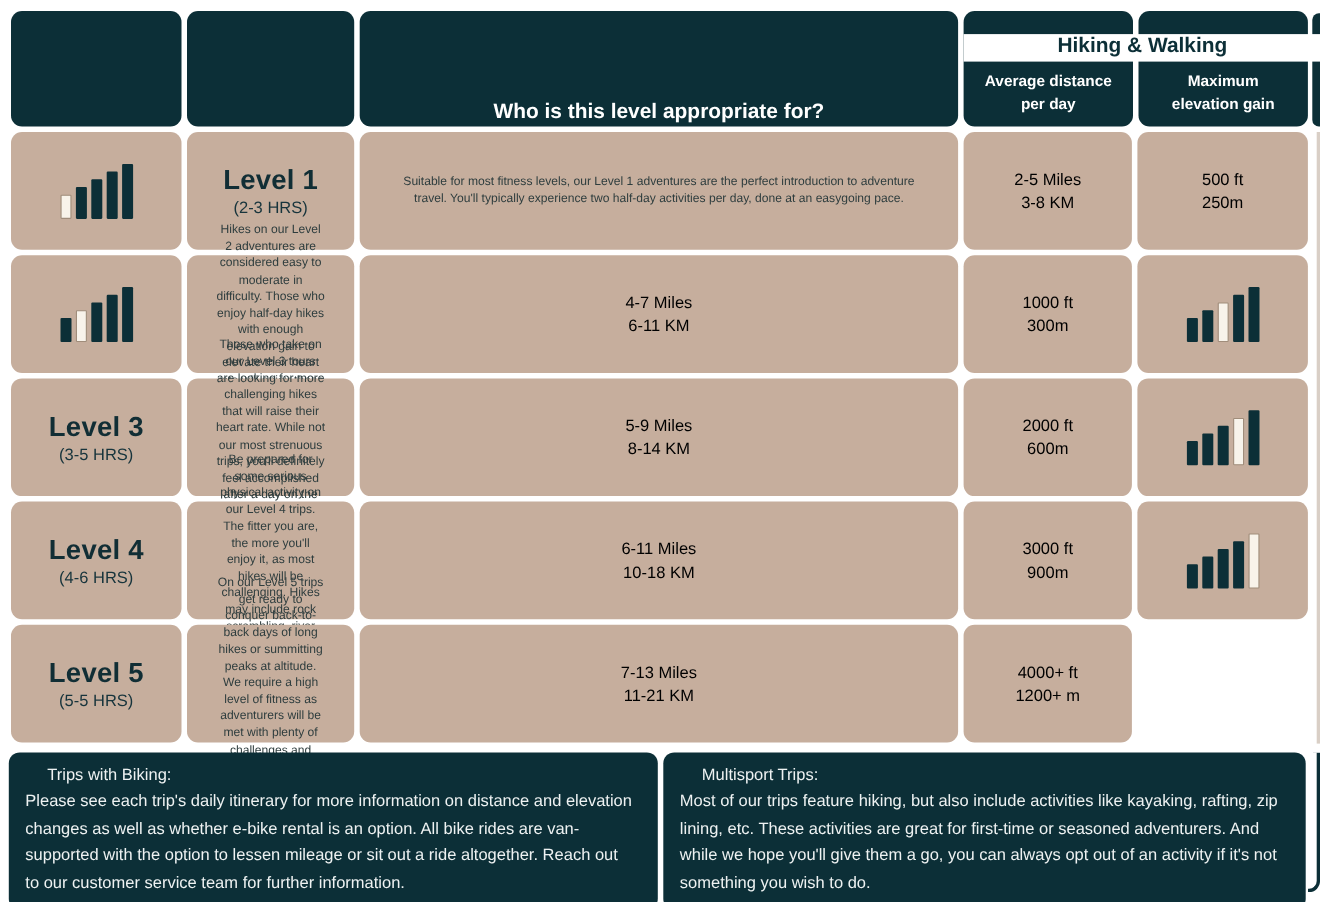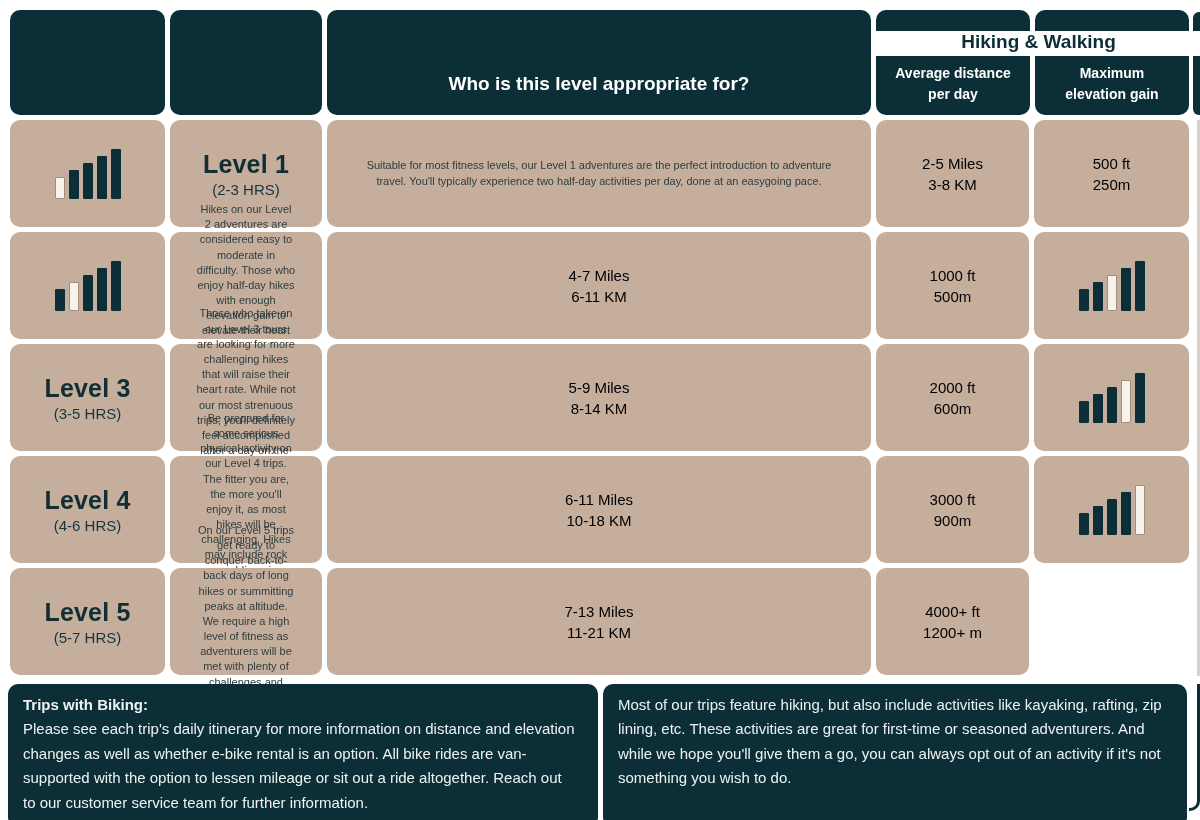--- a/index.html
+++ b/index.html
@@ -15,21 +15,21 @@
     grid-template-rows:105px repeat(5,107px);
     gap:5px;
   }
   .cell{border-radius:10px;box-sizing:border-box;}
   .dark{background:#0c2f37;}
   .tan{background:#c6ae9d;}
 
   
   .question-cell{
     display:flex;align-items:flex-end;justify-content:center;
-    padding-bottom:20px;color:#ffffff;font-weight:700;font-size:19px;
+    padding-bottom:2px;color:#ffffff;font-weight:700;font-size:19px;
   }
   .hw-wrap{grid-column:4/6;grid-row:1;position:relative;display:flex;gap:5px;}
   .sub-cell{
     flex:1;border-radius:10px;background:#0c2f37;
     display:flex;align-items:flex-end;justify-content:center;
     padding-bottom:11px;color:#ffffff;font-weight:700;font-size:14px;
     line-height:1.45;text-align:center;white-space:pre-line;box-sizing:border-box;
   }
   .hw-band{
     position:absolute;left:0;top:21px;height:25px;width:calc(100% + 12px);
@@ -61,21 +61,21 @@
   }
 
   
   .footnotes{position:absolute;left:8px;top:684px;width:1179px;display:flex;gap:5px;}
   .note{
     background:#0c2f37;border-radius:10px;color:#eef2f2;
     padding:9px 20px 12px 15px;font-size:15px;line-height:1.63;box-sizing:border-box;
   }
   .note-biking{width:590px;}
   .note-multisport{flex:1;}
-  .note-title{font-weight:700;}
+  .note-title{font-weight:400;margin-left:20px;}
 
   
   .edge-header{position:absolute;left:1193px;top:12px;width:7px;height:103px;
     background:#0c2f37;border-radius:6px 0 0 6px;z-index:1;}
   .edge-rows{position:absolute;left:1197px;top:120px;width:3px;height:556px;background:#d9cfc6;}
   .edge-footer{position:absolute;left:1189px;top:684px;width:8px;height:124px;
     border-right:3px solid #0c2f37;border-bottom:3px solid #0c2f37;border-bottom-right-radius:10px;}
 </style>
 </head>
 <body>
@@ -130,21 +130,21 @@
         <span class="bar"></span>
         <span class="bar"></span>
     </div>
   </div>
   <div class="cell tan desc-cell">
     <p>Hikes on our Level 2 adventures are considered easy to moderate in difficulty. Those who enjoy half-day hikes with enough elevation gain to elevate their heart rate will enjoy these adventures.</p>
   </div>
   <div class="cell tan stat-cell">4-7 Miles
 6-11 KM</div>
   <div class="cell tan stat-cell">1000 ft
-500m</div>
+300m</div>
 
   <div class="cell tan icon-cell">
     <div class="bars">
       <span class="bar"></span>
         <span class="bar"></span>
         <span class="bar bar-light"></span>
         <span class="bar"></span>
         <span class="bar"></span>
     </div>
   </div>
@@ -185,37 +185,38 @@
     <div class="bars">
       <span class="bar"></span>
         <span class="bar"></span>
         <span class="bar"></span>
         <span class="bar"></span>
         <span class="bar bar-light"></span>
     </div>
   </div>
   <div class="cell tan level-cell">
     <div class="lvl-name">Level 5</div>
-    <div class="lvl-hours">(5-7 HRS)</div>
+    <div class="lvl-hours">(5-5 HRS)</div>
   </div>
   <div class="cell tan desc-cell">
     <p>On our Level 5 trips get ready to conquer back-to-back days of long hikes or summitting peaks at altitude. We require a high level of fitness as adventurers will be met with plenty of challenges and sometimes extreme conditions.</p>
   </div>
   <div class="cell tan stat-cell">7-13 Miles
 11-21 KM</div>
   <div class="cell tan stat-cell">4000+ ft
 1200+ m</div>
 
 </div>
 
 <div class="footnotes">
   <div class="note note-biking">
     <div class="note-title">Trips with Biking:</div>
     <div class="note-body">Please see each trip's daily itinerary for more information on distance and elevation changes as well as whether e-bike rental is an option. All bike rides are van-supported with the option to lessen mileage or sit out a ride altogether. Reach out to our customer service team for further information.</div>
   </div>
   <div class="note note-multisport">
+    <div class="note-title">Multisport Trips:</div>
     <div class="note-body">Most of our trips feature hiking, but also include activities like kayaking, rafting, zip lining, etc. These activities are great for first-time or seasoned adventurers. And while we hope you'll give them a go, you can always opt out of an activity if it's not something you wish to do.</div>
   </div>
 </div>
 
 <div class="edge-header"></div>
 <div class="edge-rows"></div>
 <div class="edge-footer"></div>
 
 </body></html>

